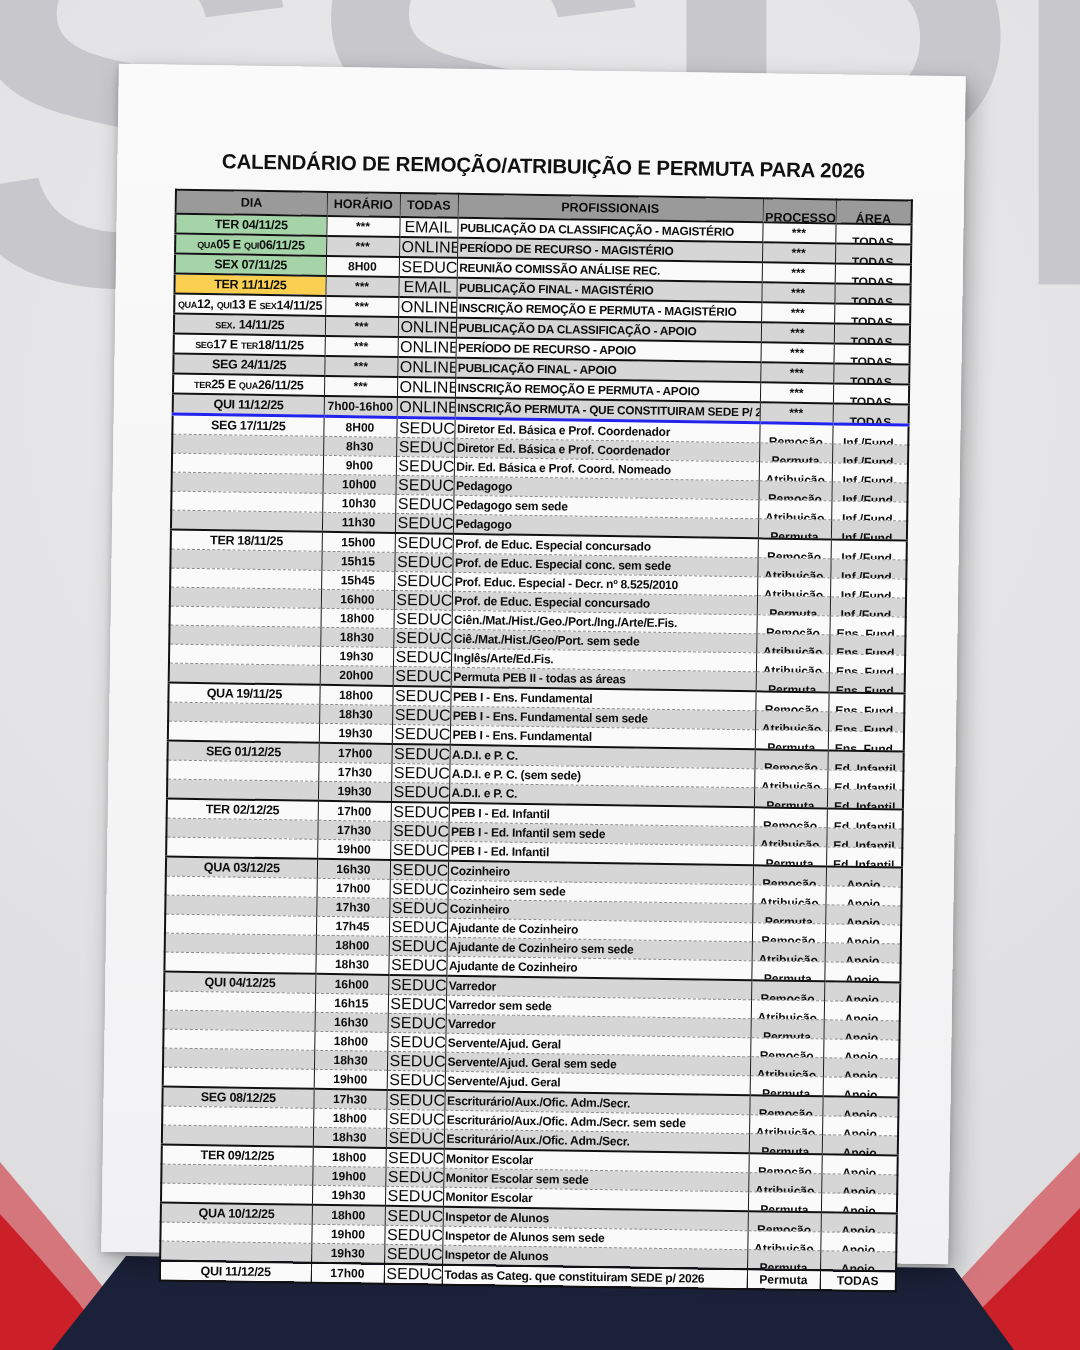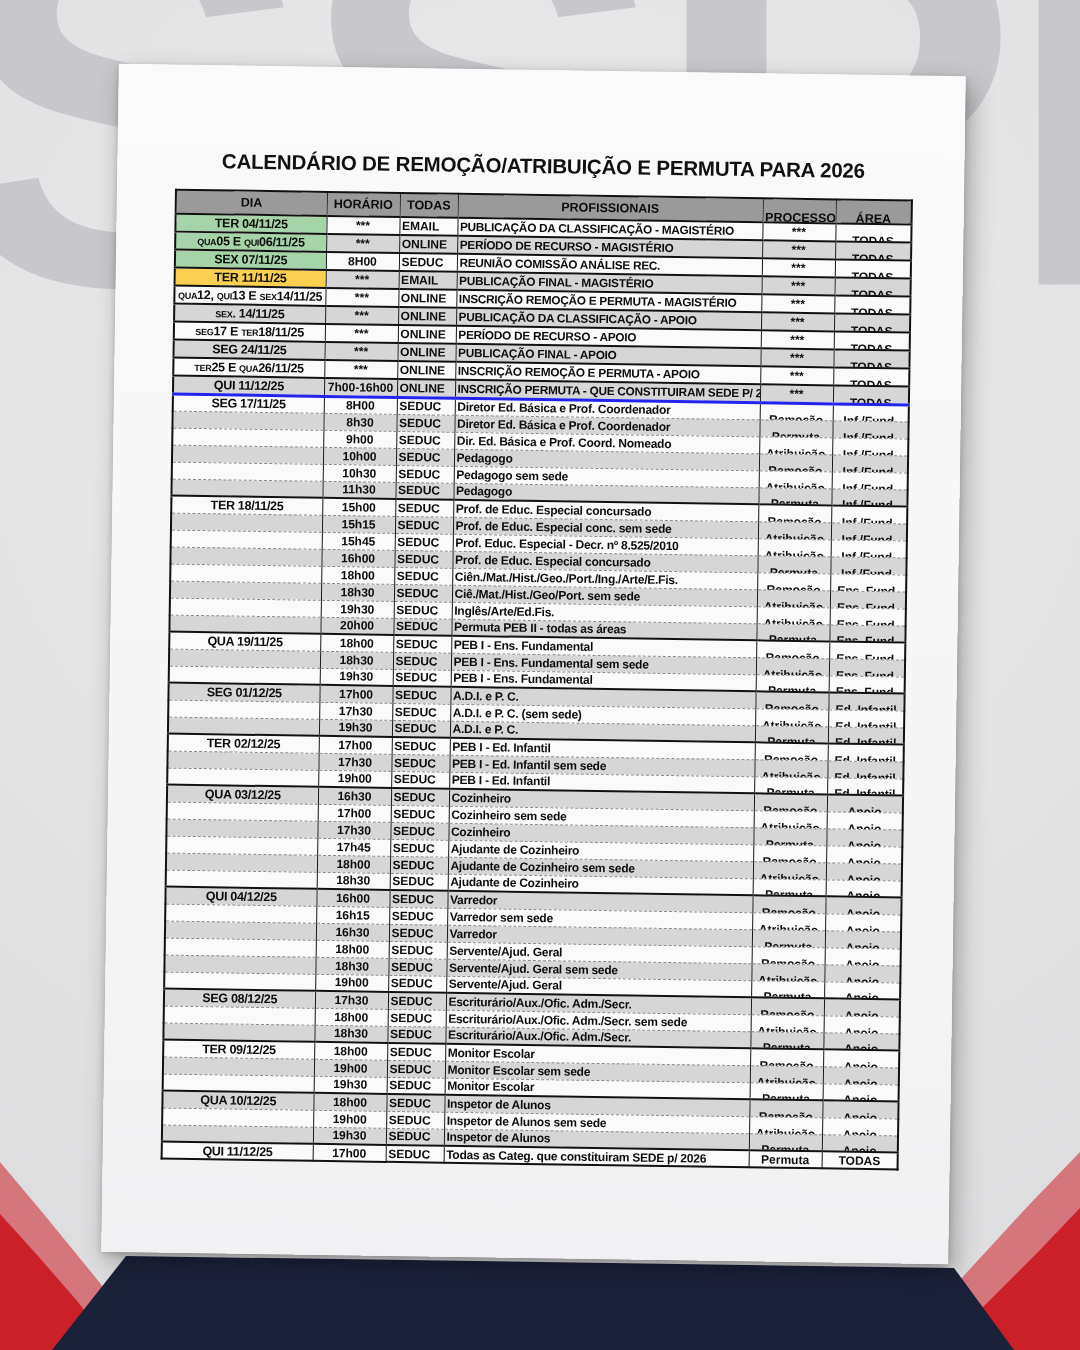--- a/index.html
+++ b/index.html
@@ -61,21 +61,21 @@
   tbody tr.top td{border-top:1px solid #3a3a3a;}
   tbody tr.low td{border-top:1px dashed #8a8a8a;}
   tbody tr.gs td{border-top:2px solid #111;}
   tbody tr.sep td{border-bottom:3px solid #2323ee;}
   td.dia{font-weight:800;text-align:center;font-variant:small-caps;font-size:12.5px;letter-spacing:-.3px;}
   td.dia.hg{background:#a5d4a8 !important;}
   td.dia.hy{background:#fbd051 !important;}
   td.hor{font-weight:600;text-align:center;}
   td.hor.bh{font-weight:800;}
   tr.top td.hor{font-weight:800;}
-  td.loc{font-weight:700;text-align:left;font-size:12px;}
+  td.loc{font-weight:400;text-align:center;font-size:16px;}
   td.prof{font-weight:700;text-align:left;padding-left:4px;letter-spacing:-.25px;}
   tr.top td.prof{font-size:11.8px;}
   td.prof.sm{font-size:9.8px;font-weight:800;}
   td.proc,td.area{text-align:center;font-weight:700;}
   
   .off{display:inline-block;transform:translateY(8px);}
   thead th .off{transform:translateY(7px);display:inline-block;}
 </style>
 </head>
 <body style="--navy: #1b2139; --red: #cb2027; --pink: #d5767d; background: rgb(231, 230, 232);">

